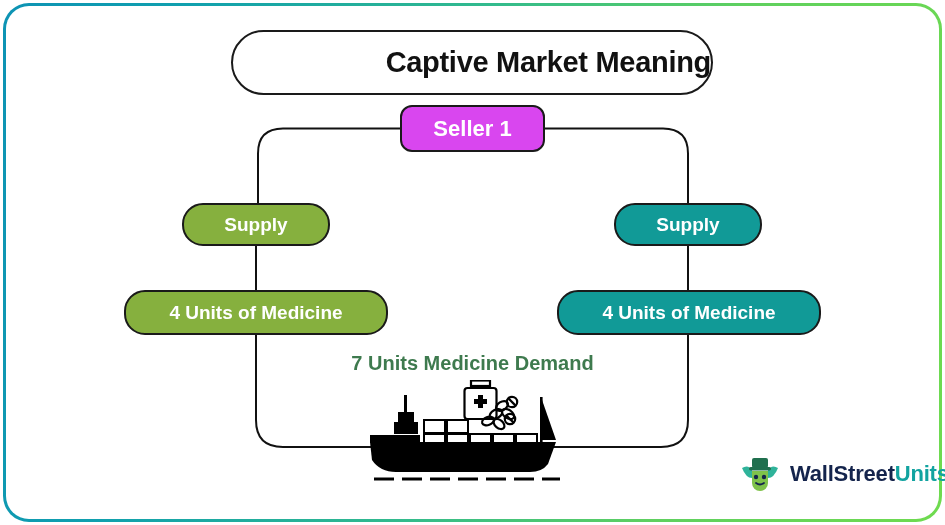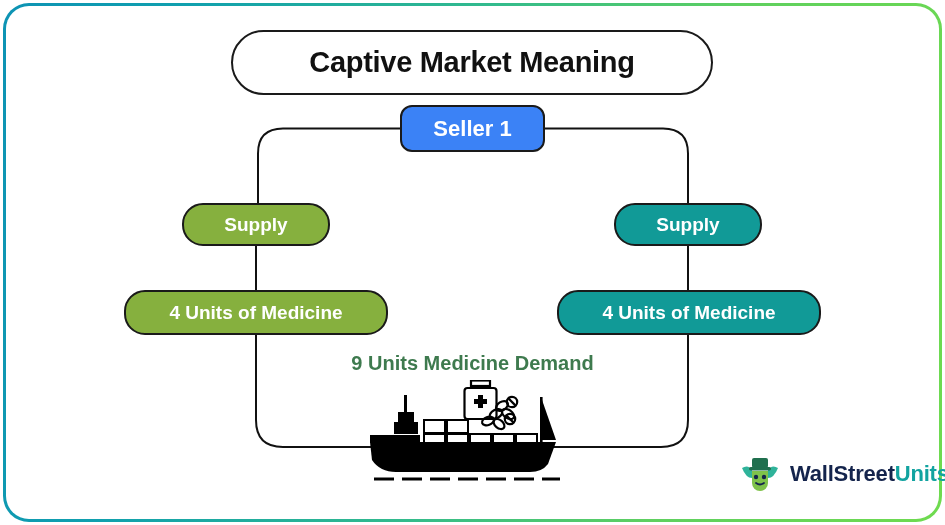--- a/index.html
+++ b/index.html
@@ -39,21 +39,21 @@
     position: absolute;
     left: 231px;
     top: 30px;
     width: 482px;
     height: 65px;
     border-radius: 33px;
     border: 2px solid #1a1a1a;
     background: #ffffff;
     display: flex;
     align-items: center;
-    justify-content: center;
+    justify-content: flex-end;
     box-sizing: border-box;
   }
   #title-pill .txt {
     font-size: 29px;
     font-weight: 700;
     color: #111111;
     letter-spacing: -0.3px;
     white-space: nowrap;
   }
 
@@ -78,21 +78,21 @@
     box-sizing: border-box;
     color: #ffffff;
     font-weight: 700;
     white-space: nowrap;
   }
   #seller-node {
     left: 400px;
     top: 105px;
     width: 145px;
     height: 47px;
-    background: #3b82f6;
+    background: #d946ef;
     font-size: 22px;
     border-radius: 12px;
     justify-content: center;
   }
   #supply-left-node {
     left: 182px;
     top: 203px;
     width: 148px;
     height: 43px;
     background: #86b03e;
@@ -199,21 +199,21 @@
   </div>
 
   <div id="supply-right-node" class="node">
     <span>Supply</span>
   </div>
   <div id="units-right-node" class="node">
     <span>4 Units of Medicine</span>
   </div>
 
   <div id="demand-caption">
-    <span>9 Units Medicine Demand</span>
+    <span>7 Units Medicine Demand</span>
   </div>
 
   <svg id="ship-illustration" viewBox="0 0 215 110" xmlns="http://www.w3.org/2000/svg">
     <g fill="#000000">
 
       <g>
         <rect x="111" y="0.5" width="19" height="5.5" fill="none" stroke="#000" stroke-width="2.2"></rect>
         <path d="M107.5 8 h26 a3 3 0 0 1 3 3 v25 a3 3 0 0 1 -3 3 h-26 a3 3 0 0 1 -3 -3 v-25 a3 3 0 0 1 3 -3 z" fill="none" stroke="#000" stroke-width="2.2"></path>
 
         <path d="M118 15 h5 v4 h4 v5 h-4 v4 h-5 v-4 h-4 v-5 h4 z" fill="#000"></path>

